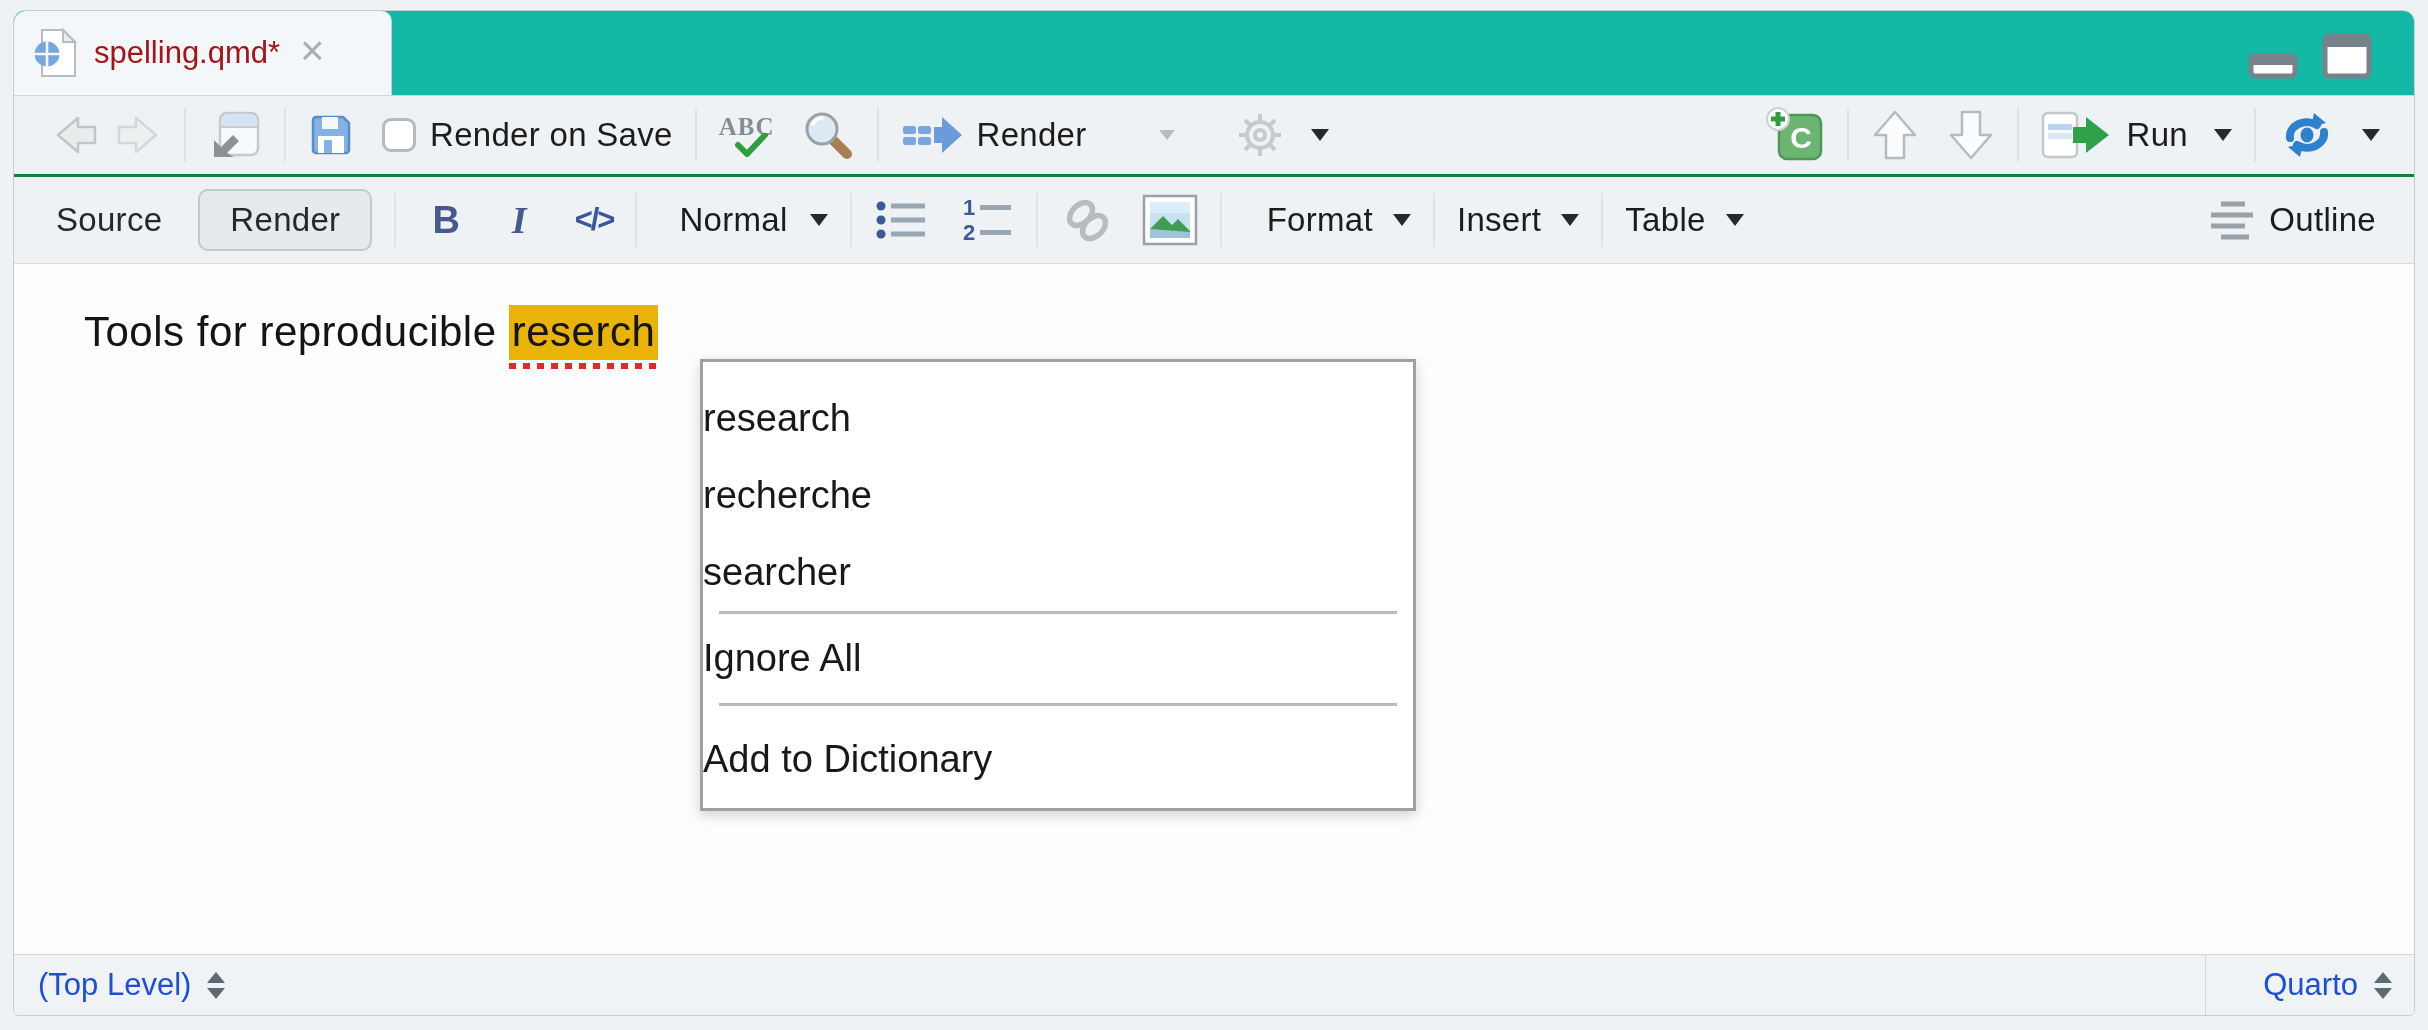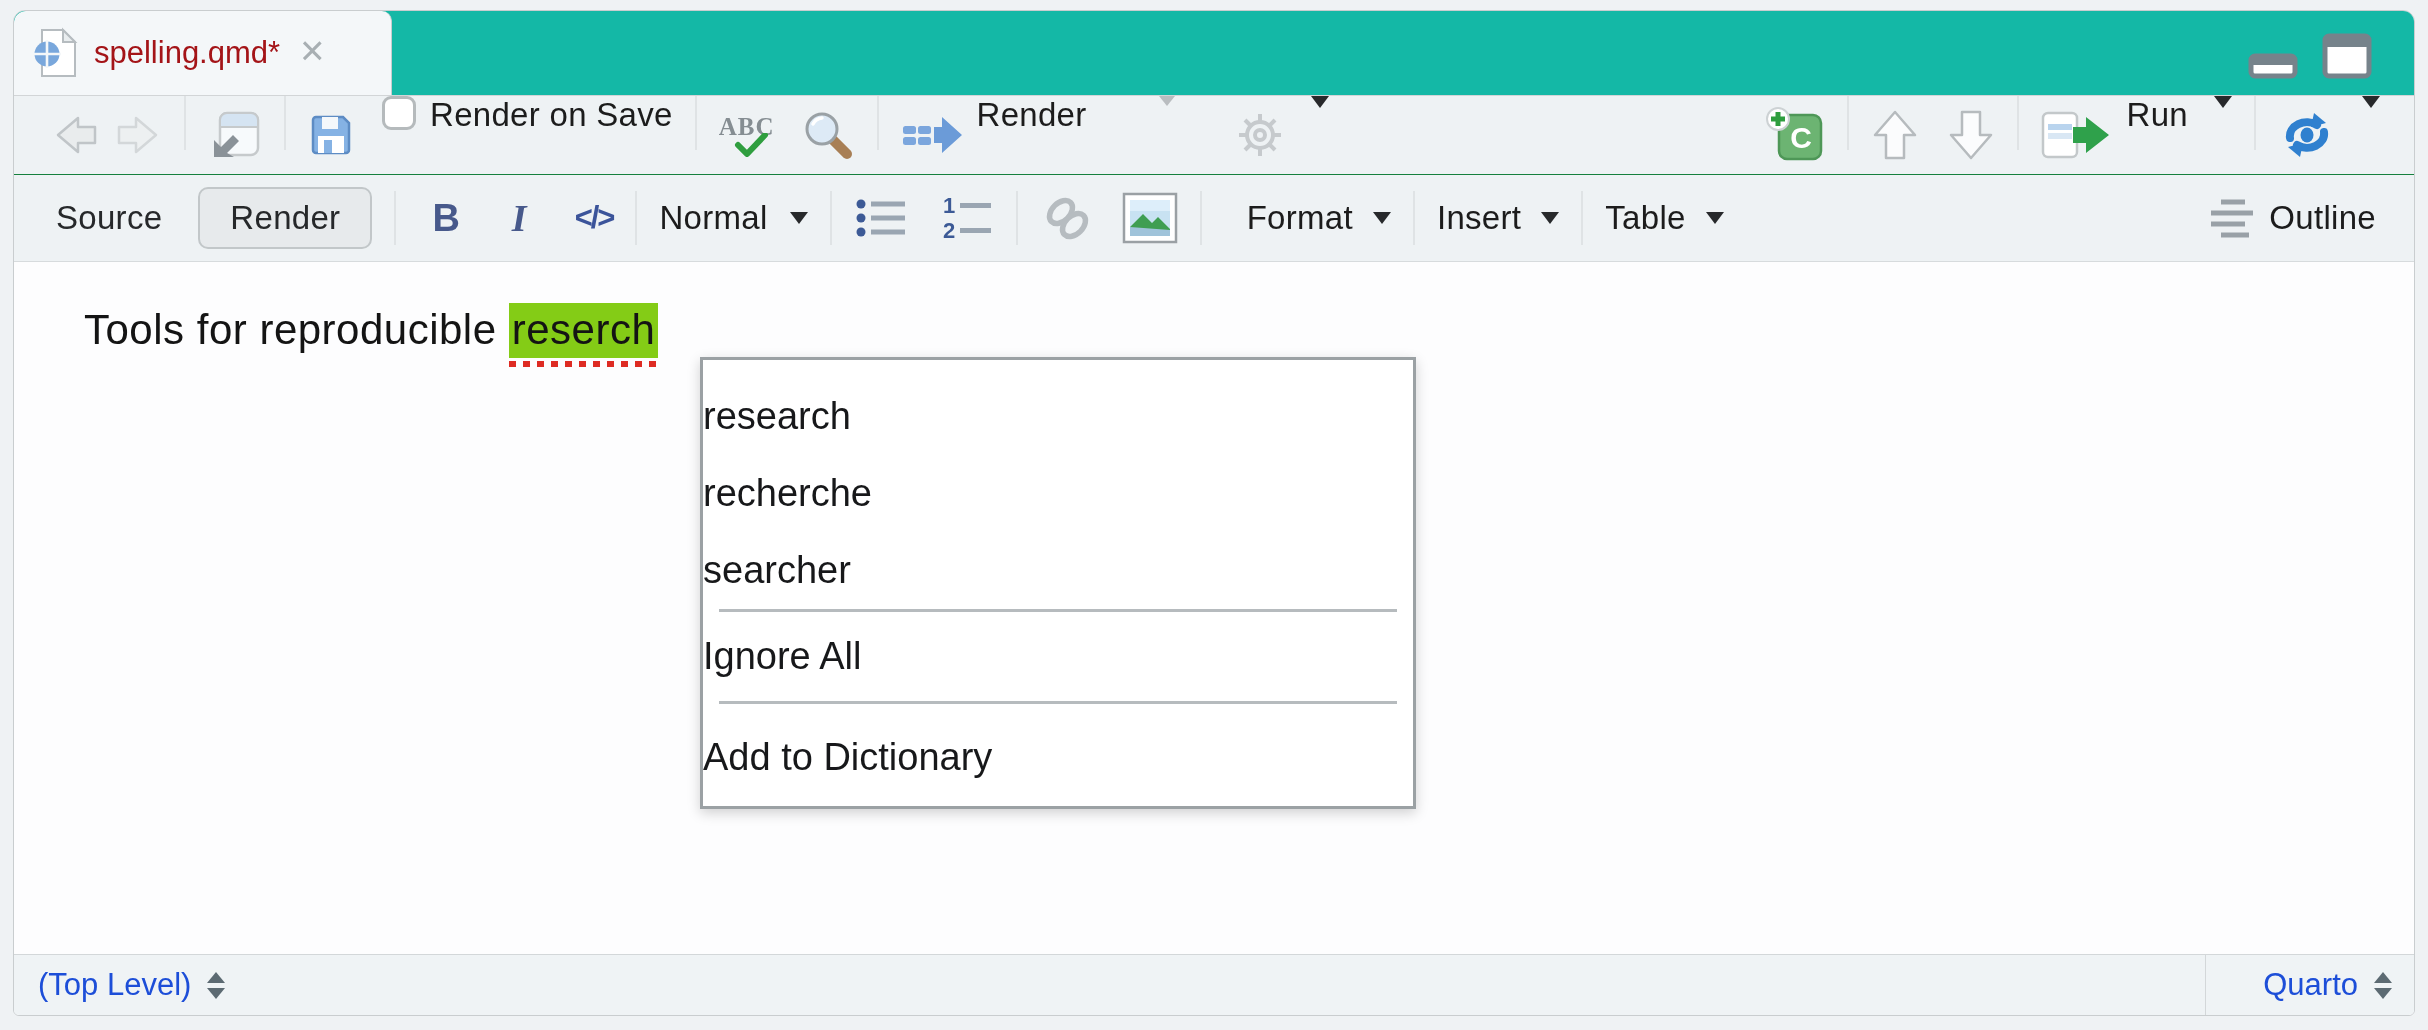--- a/index.html
+++ b/index.html
@@ -20,42 +20,42 @@
   .tabbar{height:84px;background:#14b8a6;border-bottom:1px solid #d2d5d7;position:relative;flex:0 0 auto;}
   .tab{
     position:absolute;left:0;top:0;height:84px;width:378px;box-sizing:border-box;
     background:#f4f7f9;border-right:1px solid #c9cdcf;border-radius:12px 10px 0 0;
     display:flex;align-items:center;padding:0 20px;gap:16px;
   }
   .tab-title{font-size:31px;color:#a41418;white-space:nowrap;}
   .tab-close{font-size:42px;color:#a8afb3;line-height:1;margin-left:4px;margin-top:-4px;cursor:default;}
   .win-controls{position:absolute;right:42px;top:22px;display:flex;gap:24px;align-items:flex-end;height:46px;}
   
-  .toolbar1{height:78px;background:#eef2f4;border-bottom:1px solid #15803d;display:flex;flex:0 0 auto;}
+  .toolbar1{height:78px;background:#eef2f4;border-bottom:3px solid #15803d;display:flex;align-items:center;flex:0 0 auto;}
   .toolbar2{height:86px;background:#eef2f4;border-bottom:1px solid #d7dbdd;display:flex;align-items:center;flex:0 0 auto;}
   .tsep{width:2px;height:54px;background:#dfe3e5;margin:0 22px;flex:0 0 auto;}
   .tlabel{font-size:33px;color:#1c1c1c;letter-spacing:.3px;white-space:nowrap;}
   .tri{width:0;height:0;border-left:9px solid transparent;border-right:9px solid transparent;border-top:12px solid #27292b;flex:0 0 auto;}
   .tri.gray{border-top-color:#b9bdc0;border-left-width:8px;border-right-width:8px;border-top-width:10px;}
   .checkbox{width:34px;height:34px;background:#ffffff;border:3px solid #b5babc;border-radius:9px;box-sizing:border-box;flex:0 0 auto;}
   .abc-wrap{display:flex;flex-direction:column;align-items:center;line-height:1;}
   .abc-txt{font-size:25px;font-weight:bold;color:#858d92;letter-spacing:1px;font-family:"Liberation Serif",serif;}
   .visual-btn{
     height:62px;padding:0 30px;background:#e7eaec;border:2px solid #c2c7c9;border-radius:10px;
     display:flex;align-items:center;justify-content:center;box-sizing:border-box;
   }
   .fmt-b{font-size:38px;font-weight:800;color:#47598b;}
   .fmt-i{font-size:38px;font-style:italic;font-weight:600;color:#47598b;font-family:"Liberation Serif",serif;}
   .fmt-code{font-size:31px;font-weight:bold;color:#3b549a;letter-spacing:-2px;}
   .grow{flex:1 1 auto;}
   
   .editor{position:relative;background:#fdfdfe;flex:1 1 auto;}
   .doc-line{position:absolute;left:70px;top:44px;font-size:42px;color:#141414;letter-spacing:.5px;white-space:nowrap;}
   .misspell{
-    background:#84cc16;position:relative;padding:3px 3px 5px 3px;
+    background:#eab308;position:relative;padding:3px 3px 5px 3px;
   }
   .misspell::after{
     content:"";position:absolute;left:0;right:0;bottom:-9px;height:6px;
     background:repeating-linear-gradient(90deg,#de2b23 0 7px,transparent 7px 14px);
   }
   
   .spell-menu{
     position:absolute;left:686px;top:95px;width:716px;height:452px;box-sizing:border-box;
     background:#ffffff;border:3px solid #9ba1a4;box-shadow:0 4px 12px rgba(0,0,0,.18);
     padding-top:18px;z-index:5;
@@ -238,21 +238,21 @@
   <div class="toolbar2">
     <span class="tlabel" style="margin-left:42px;color:#26282a">Source</span>
     <span class="visual-btn" style="margin-left:36px">
       <span class="tlabel" style="color:#26282a">Render</span>
     </span>
     <span class="tsep"></span>
     <span class="fmt-b" style="margin-left:14px">B</span>
     <span class="fmt-i" style="margin-left:52px">I</span>
     <span class="fmt-code" style="margin-left:48px">&lt;/&gt;</span>
     <span class="tsep"></span>
-    <span class="tlabel" style="margin-left:0">Normal</span>
+    <span class="tlabel" style="margin-left:20px">Normal</span>
     <span class="tri" style="margin-left:22px"></span>
     <span class="tsep"></span>
     <span class="icon">
       <svg width="54" height="48" viewBox="0 0 54 48">
         <circle cx="7" cy="10" r="4.5" fill="#3c5a96"></circle>
           <rect x="17" y="7.5" width="34" height="5" fill="#9aa6b2"></rect>
         <circle cx="7" cy="24" r="4.5" fill="#3c5a96"></circle>
           <rect x="17" y="21.5" width="34" height="5" fill="#9aa6b2"></rect>
         <circle cx="7" cy="38" r="4.5" fill="#3c5a96"></circle>
           <rect x="17" y="35.5" width="34" height="5" fill="#9aa6b2"></rect>

